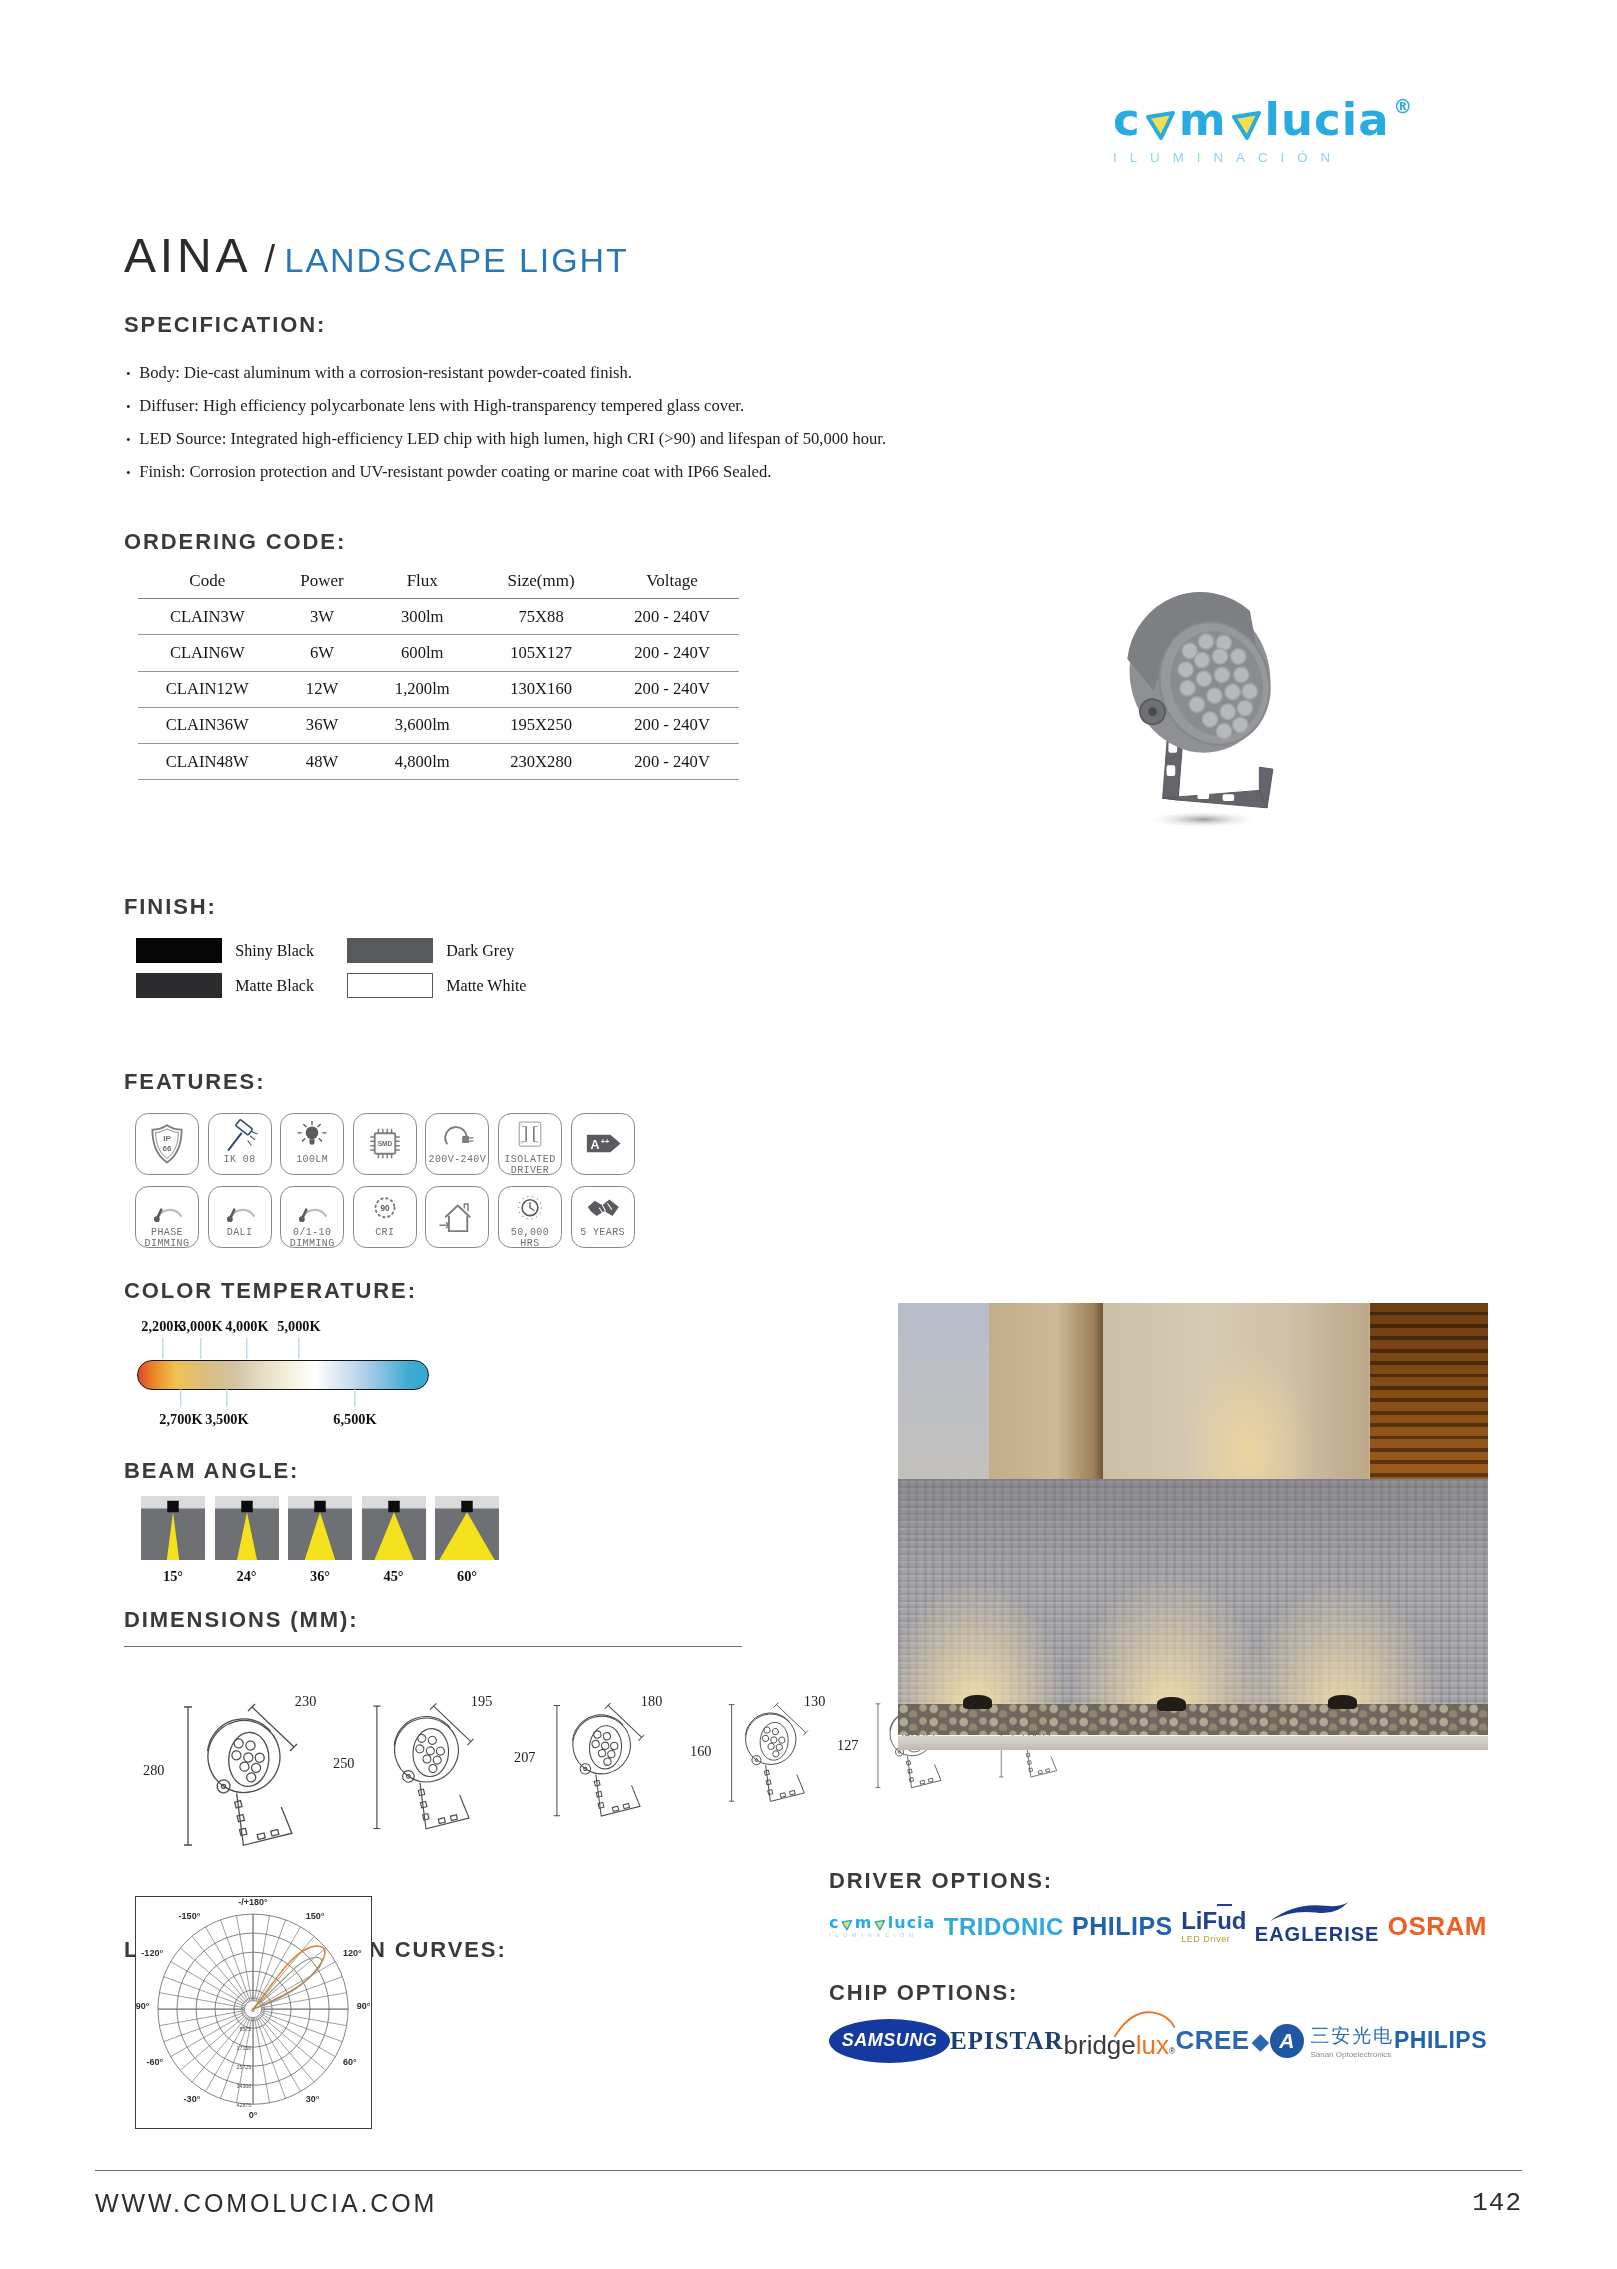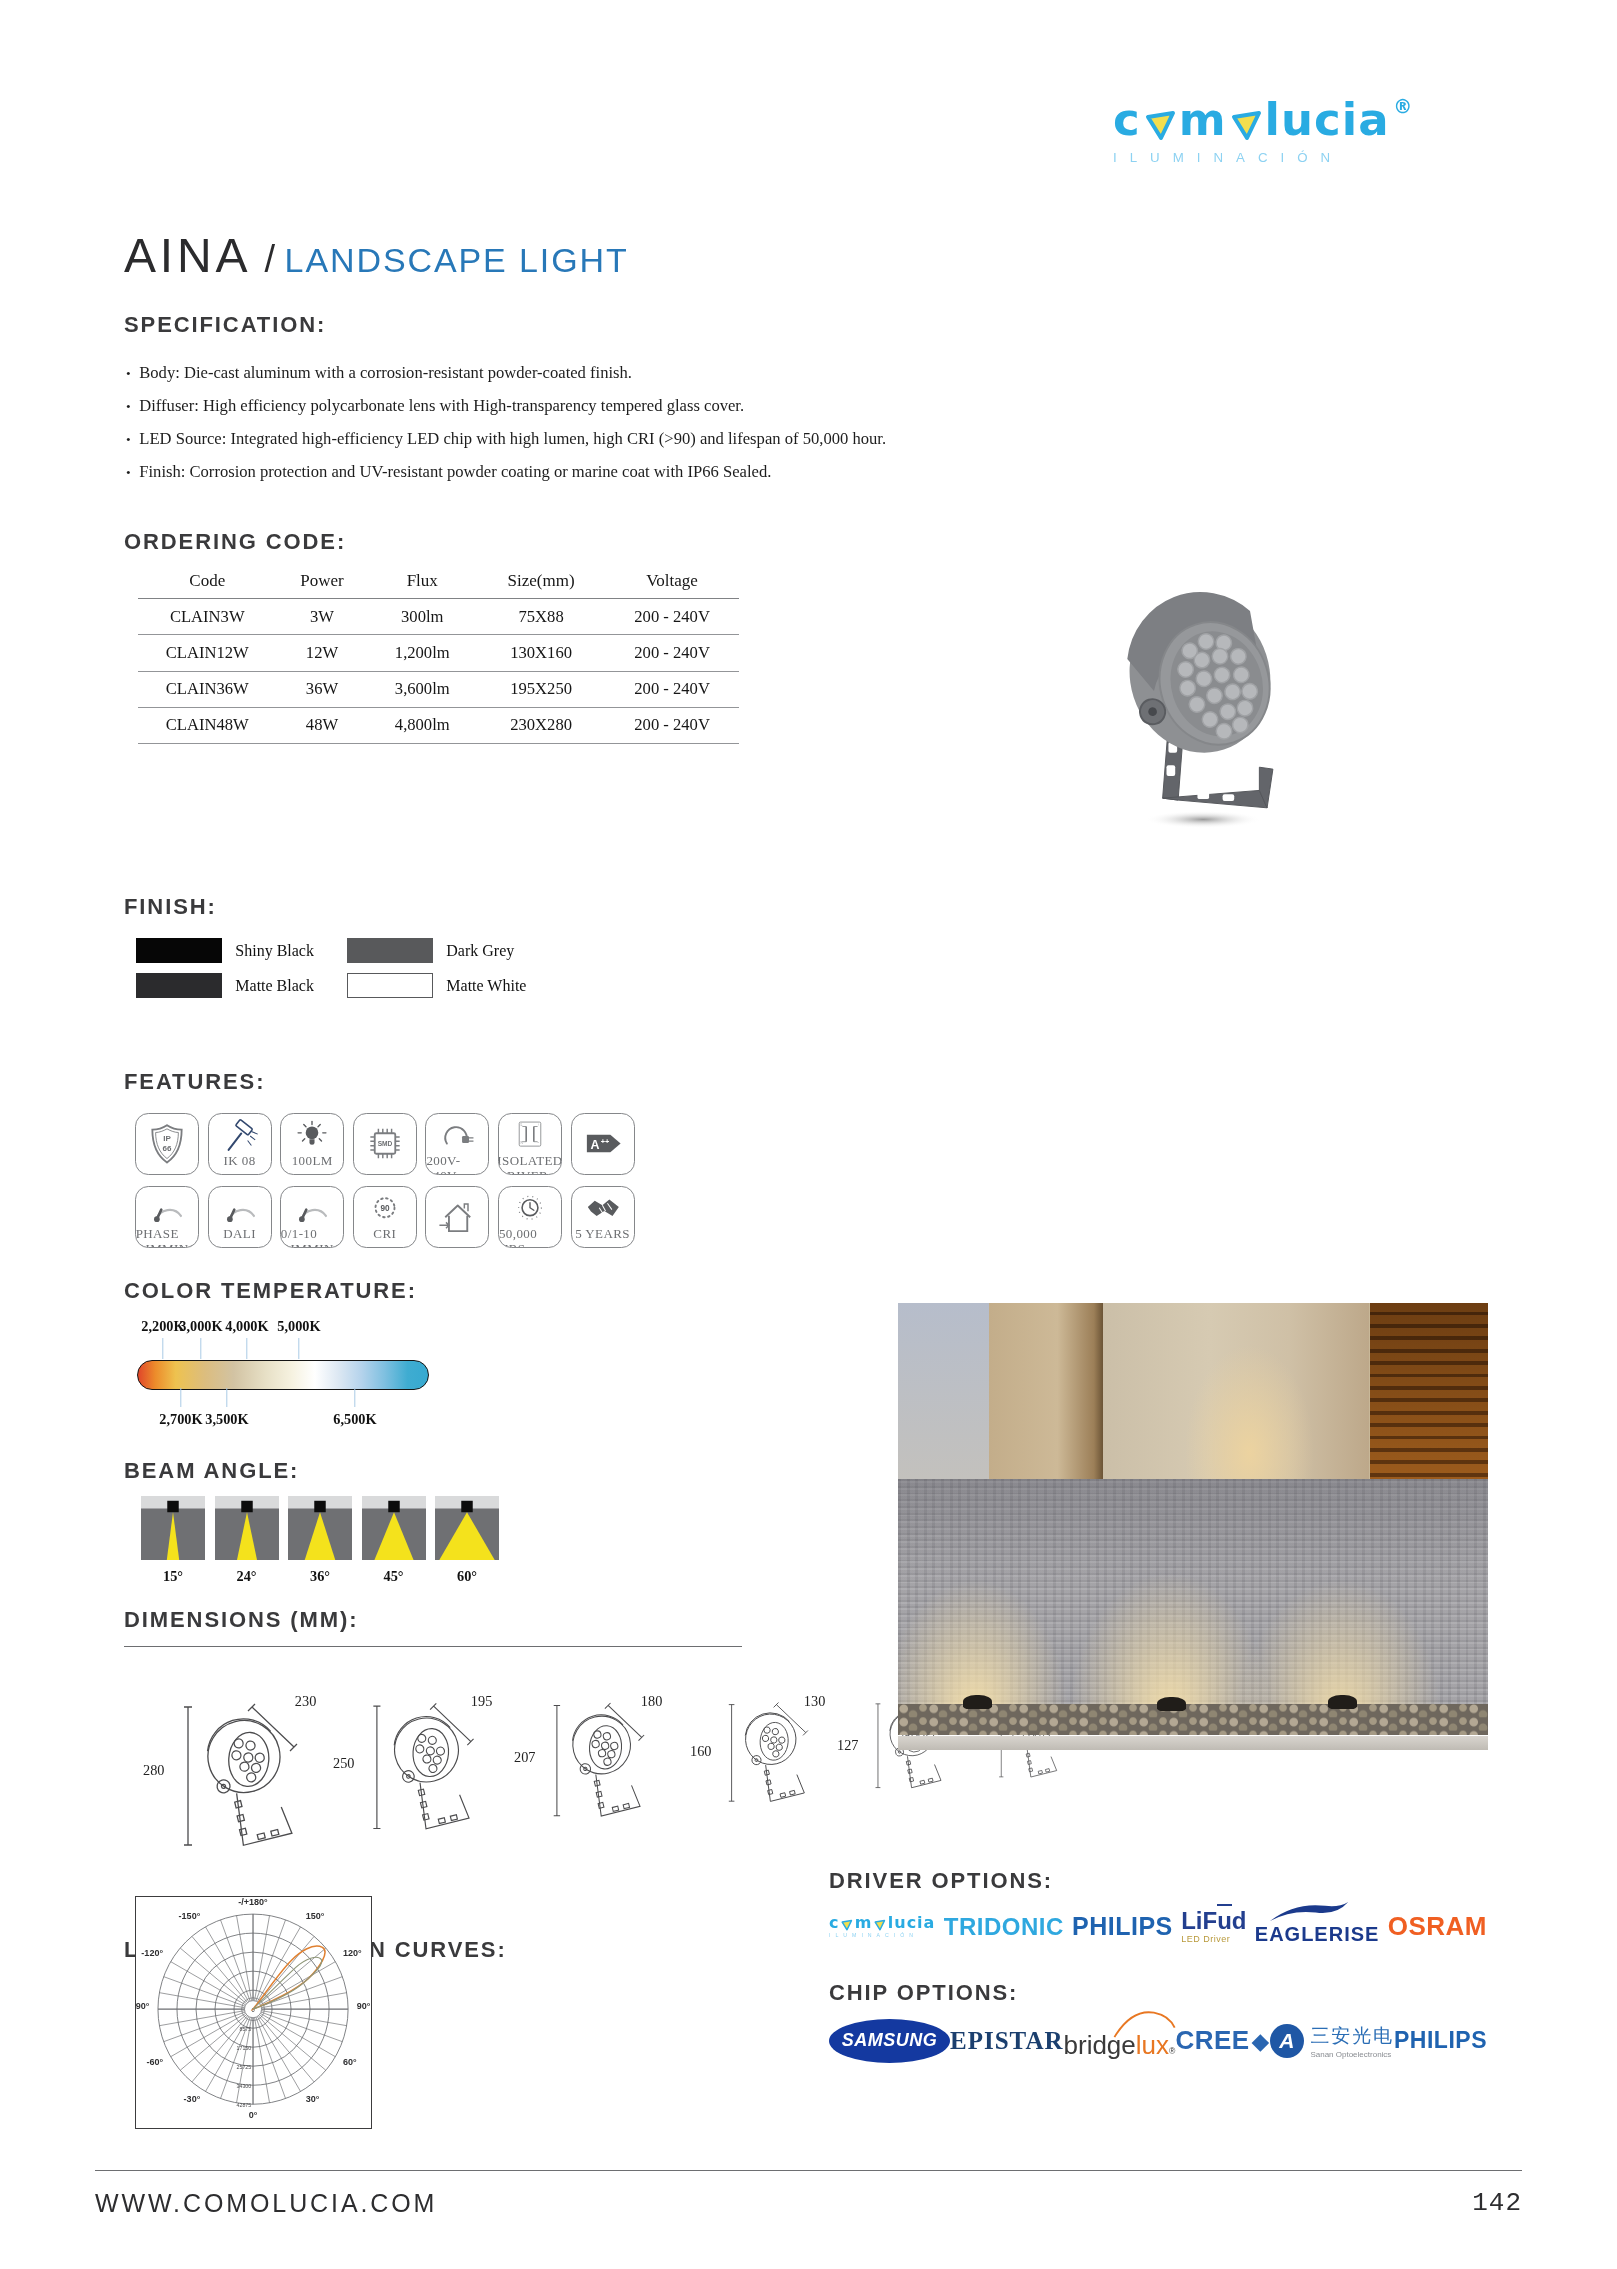--- a/index.html
+++ b/index.html
@@ -33,22 +33,22 @@
   .swatch-grid{display:grid;grid-template-columns:211px 247px;grid-auto-rows:35px;}
   .swatch-item{display:flex;align-items:center;}
   .swatch-box{width:86px;height:25px;margin-right:13.3px;box-sizing:border-box;}
   .swatch-label{font-size:16px;color:#111;}
   
   .feat-row{display:flex;gap:8.6px;}
   .feat{width:64px;height:62px;border:1.9px solid #85878a;border-radius:13.3px;box-sizing:border-box;
         display:flex;flex-direction:column;align-items:center;justify-content:flex-start;overflow:hidden;}
   .feat-glyph{flex:0 0 auto;width:44px;height:38px;margin-top:2.9px;}
   .feat-glyph.tall{height:53px;}
-  .feat-label{font-family:Liberation Serif, serif;font-size:13px;letter-spacing:0.4px;
-              color:#6d6f72;line-height:1.15;margin-top:-1px;}
+  .feat-label{font-family:Liberation Mono, monospace;font-size:10px;letter-spacing:0.4px;
+              color:#6d6f72;text-align:center;line-height:1.15;margin-top:-1px;}
   
   .ct-wrap{width:290px;position:relative;height:143px;}
   .ct-label{position:absolute;font-size:14.3px;font-weight:bold;color:#111;transform:translateX(-50%);white-space:nowrap;}
   .ct-tick{position:absolute;width:1.4px;height:21px;background:#a9cbe6;transform:translateX(-50%);}
   .ct-bar{position:absolute;top:42px;left:0;width:290px;height:27.6px;border:1.9px solid #141414;border-radius:17px;
           background:linear-gradient(to right,#e0462a 0%,#ec8c2b 6%,#eec24f 13%,#dcbd7e 23%,#d2c3a3 33%,
                      #e7e0c6 44%,#f6f2e0 53%,#ffffff 61%,#dde8f3 69%,#b5d3ec 77%,#7fc0e0 85%,#3facd1 93%,#36a9d0 100%);}
   
   .beam-row{display:flex;gap:9.5px;}
   .beam-item{width:64px;text-align:center;}
@@ -177,20 +177,27 @@
           <th style="width:90px">Power</th>
           <th style="width:109px">Flux</th>
           <th style="width:128px">Size(mm)</th>
           <th style="width:135px">Voltage</th>
         </tr>
         <tr>
           <td>CLAIN3W</td>
           <td>3W</td>
           <td>300lm</td>
           <td>75X88</td>
+          <td>200 - 240V</td>
+        </tr>
+        <tr>
+          <td>CLAIN6W</td>
+          <td>6W</td>
+          <td>600lm</td>
+          <td>105X127</td>
           <td>200 - 240V</td>
         </tr>
         <tr>
           <td>CLAIN12W</td>
           <td>12W</td>
           <td>1,200lm</td>
           <td>130X160</td>
           <td>200 - 240V</td>
         </tr>
         <tr>

